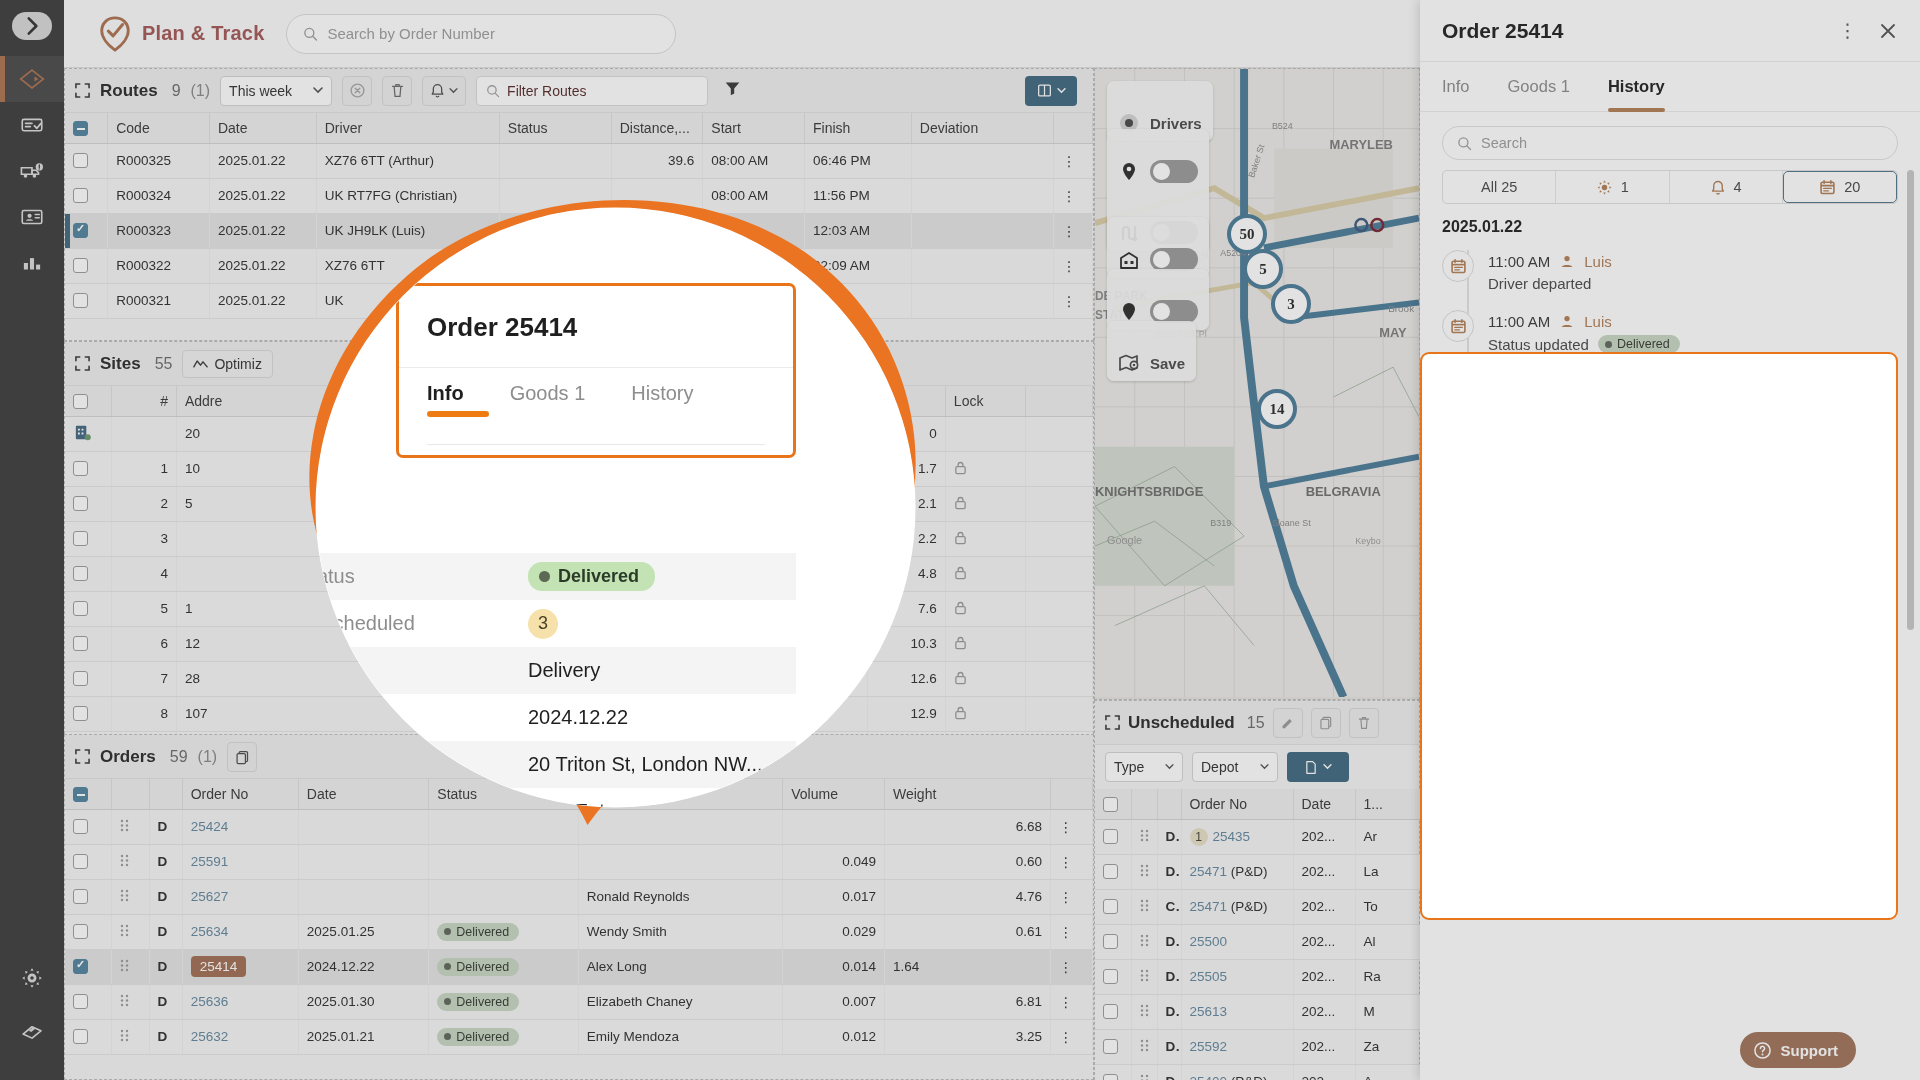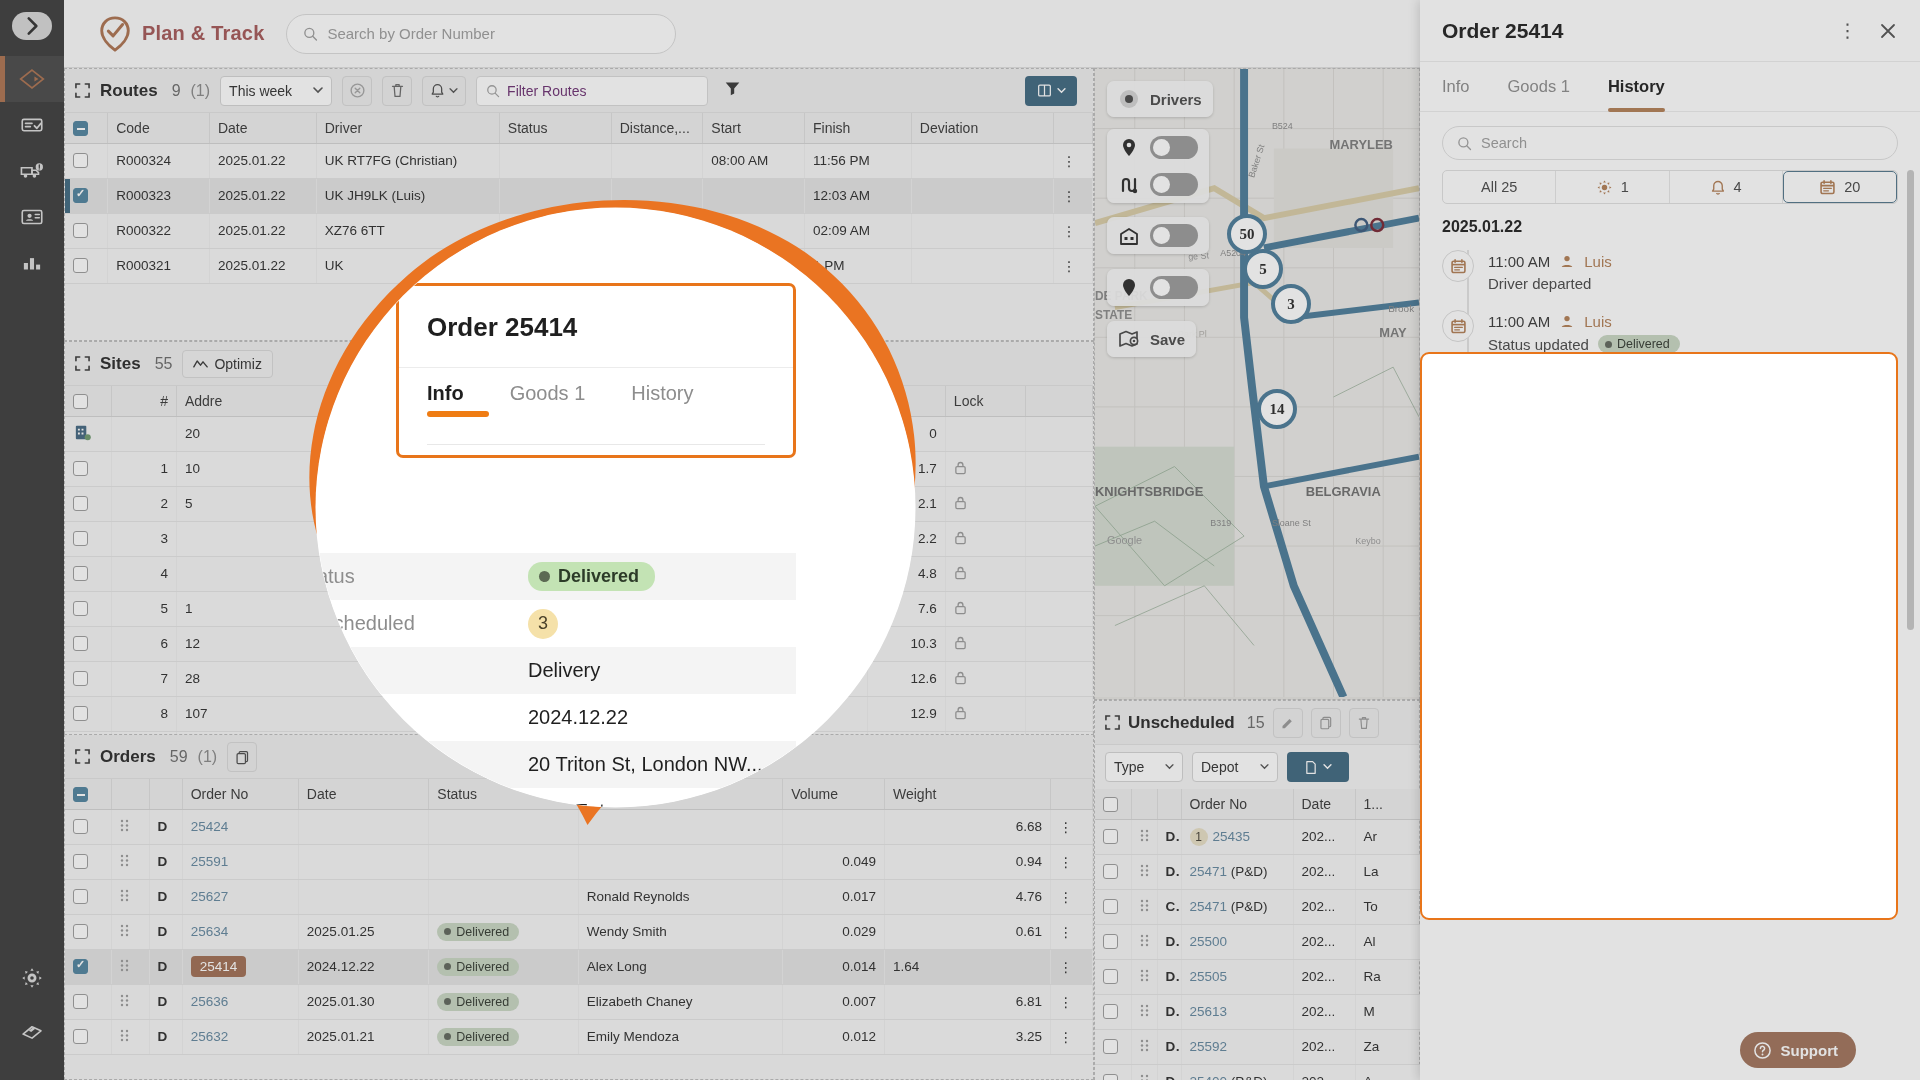--- a/index.html
+++ b/index.html
@@ -96,21 +96,21 @@
     padding: 0 8px; font-size: 14px; color: #333; gap: 6px;
   }
   .icbtn {
     width: 30px; height: 30px; border: 1px solid #d9d9d9; background: #ededed;
     border-radius: 4px; display:flex; align-items:center; justify-content:center;
   }
   .icbtn.wide { width: 44px; }
   .filterbox {
     width: 232px; height: 30px; border: 1px solid #d9d9d9; background: #fff;
     border-radius: 4px; display: flex; align-items: center; gap: 7px;
-    padding: 0 9px; font-size: 14px; color: #a21caf;
+    padding: 0 9px; font-size: 14px; color: #7f1d1d;
   }
   .blue-btn {
     height: 30px; min-width: 52px; background: #1771a6; border-radius: 4px;
     display: flex; align-items: center; justify-content: center; gap: 5px; color: #fff;
   }
 
   
   table.grid { width: 100%; border-collapse: collapse; table-layout: fixed; }
   table.grid th {
     font-size: 14px; font-weight: normal; color: #3a3a3a; text-align: left;
@@ -179,21 +179,21 @@
   .map-area {
     position: absolute; left: 1094px; top: 68px; width: 326px; height: 632px;
     background: #e8e3dc; overflow: hidden; z-index: 2;
     border: 1px dashed #bdbdbd;
   }
   .map-bg { position: absolute; inset: 0; }
   .map-ctrl {
     position: absolute; left: 12px; background: rgba(248,248,248,.93);
     border-radius: 7px; box-shadow: 0 1px 3px rgba(0,0,0,.18);
   }
-  .mc-row { display: flex; align-items: center; gap: 10px; padding: 7px 11px; }
+  .mc-row { display: flex; align-items: center; gap: 10px; padding: 7px 11px; margin-top: 24px; }
   .mc-label { font-size: 15px; font-weight: bold; color: #4c4c4c; }
   .toggle {
     width: 48px; height: 23px; border-radius: 12px; background: #9b9b9b; position: relative;
   }
   .toggle::after {
     content: ""; position: absolute; left: 3px; top: 3px; width: 17px; height: 17px;
     border-radius: 50%; background: #fff;
   }
   .map-pin {
     position: absolute; width: 44px; height: 54px; font-family: Liberation Serif, serif;
@@ -516,20 +516,32 @@
           <th>Driver</th>
           <th>Status</th>
           <th>Distance,...</th>
           <th>Start</th>
           <th>Finish</th>
           <th>Deviation</th>
           <th></th>
         </tr>
           </thead>
         <tbody>
+          <tr>
+              <td><span class="cb"></span></td>
+            <td>R000325</td>
+            <td>2025.01.22</td>
+            <td>XZ76 6TT (Arthur)</td>
+            <td></td>
+            <td style="text-align:right">39.6</td>
+            <td>08:00 AM</td>
+            <td>06:46 PM</td>
+            <td></td>
+            <td class="kebab">⋮</td>
+            </tr>
           <tr class="alt">
               <td><span class="cb"></span></td>
             <td>R000324</td>
             <td>2025.01.22</td>
             <td>UK RT7FG (Christian)</td>
             <td></td>
             <td style="text-align:right"></td>
             <td>08:00 AM</td>
             <td>11:56 PM</td>
             <td></td>
@@ -797,21 +809,21 @@
                   <circle cx="7" cy="6.5" r="1.2" fill="#9b9b9b"></circle>
                   <circle cx="2" cy="11" r="1.2" fill="#9b9b9b"></circle>
                   <circle cx="7" cy="11" r="1.2" fill="#9b9b9b"></circle>
                 </svg></td>
             <td style="font-weight:bold">D</td>
             <td><span class="ordno">25591</span></td>
             <td></td>
             <td></td>
             <td></td>
             <td style="text-align:right">0.049</td>
-            <td style="text-align:right">0.94</td>
+            <td style="text-align:right">0.60</td>
             <td class="kebab">⋮</td>
           </tr>
           <tr>
             <td><span class="cb"></span></td>
             <td><svg width="9" height="13" viewBox="0 0 9 13">
                   <circle cx="2" cy="2" r="1.2" fill="#9b9b9b"></circle>
                   <circle cx="7" cy="2" r="1.2" fill="#9b9b9b"></circle>
                   <circle cx="2" cy="6.5" r="1.2" fill="#9b9b9b"></circle>
                   <circle cx="7" cy="6.5" r="1.2" fill="#9b9b9b"></circle>
                   <circle cx="2" cy="11" r="1.2" fill="#9b9b9b"></circle>

